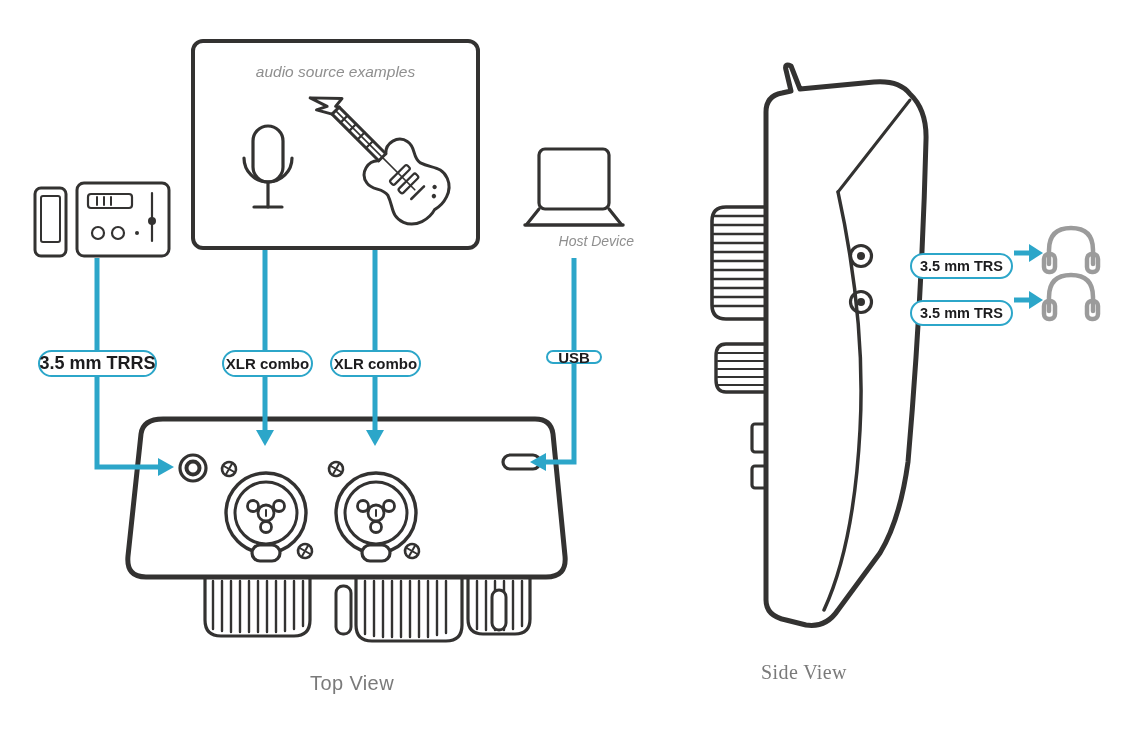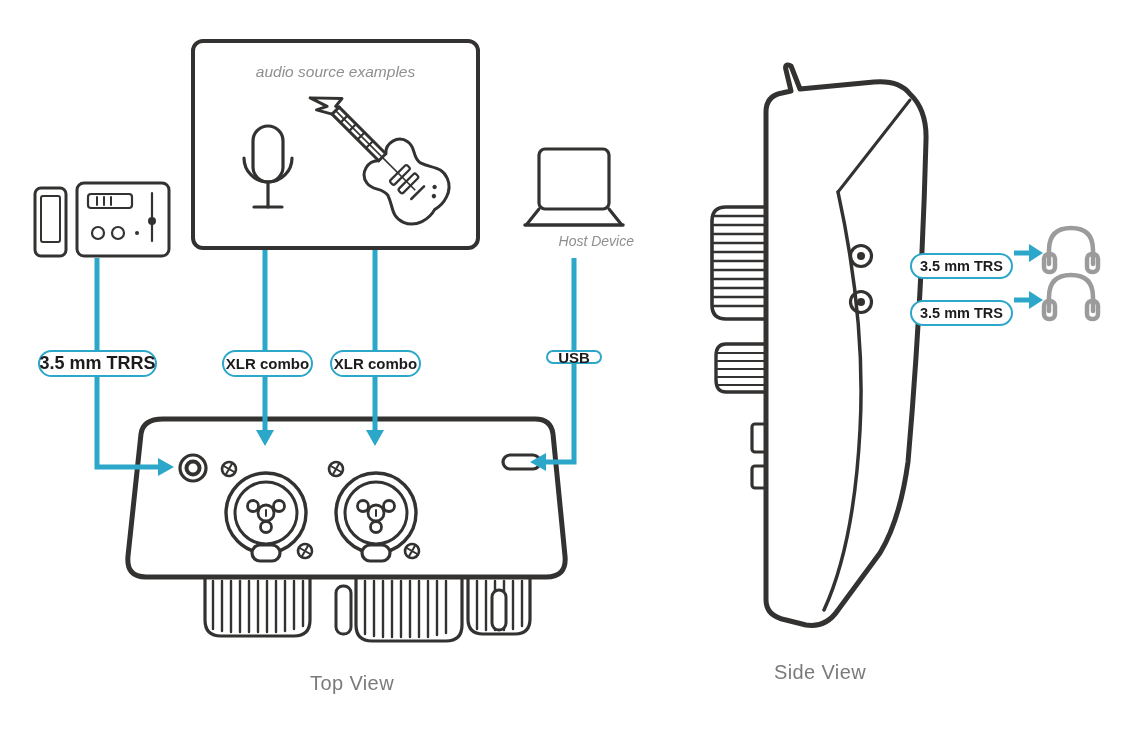--- a/index.html
+++ b/index.html
@@ -23,21 +23,21 @@
   #pill-trrs{left:38px;top:337px;width:119px;height:27px;font-size:18px;}
   #pill-xlr1{left:222px;top:337px;width:91px;height:27px;font-size:15px;}
   #pill-xlr2{left:330px;top:337px;width:91px;height:27px;font-size:15px;}
   #pill-usb{left:546px;top:337px;width:56px;height:14px;font-size:15px;}
   #pill-trs1{left:910px;top:240px;width:103px;height:26px;font-size:14.5px;}
   #pill-trs2{left:910px;top:287px;width:103px;height:26px;font-size:14.5px;}
   #lbl-audio-source{left:193px;top:63px;width:285px;text-align:center;font-size:15.5px;}
   #lbl-host{left:514px;top:233px;width:120px;text-align:right;font-size:14px;}
   #note-bus{left:606px;top:321px;font-size:13.5px;line-height:18px;text-align:left;}
   #cap-top{left:272px;top:661px;width:160px;margin-top:11px;}
-  #cap-side{left:740px;top:661px;width:160px;}
+  #cap-side{left:724px;top:661px;width:160px;font-family:Liberation Serif, serif;}
 </style>
 </head>
 <body>
 
 <div id="canvas">
 
   <svg width="1140" height="729" viewBox="0 0 1140 729">
 
     <g>
       <rect x="35" y="188" width="31" height="68" rx="6" class="ol" stroke-width="3"></rect>

